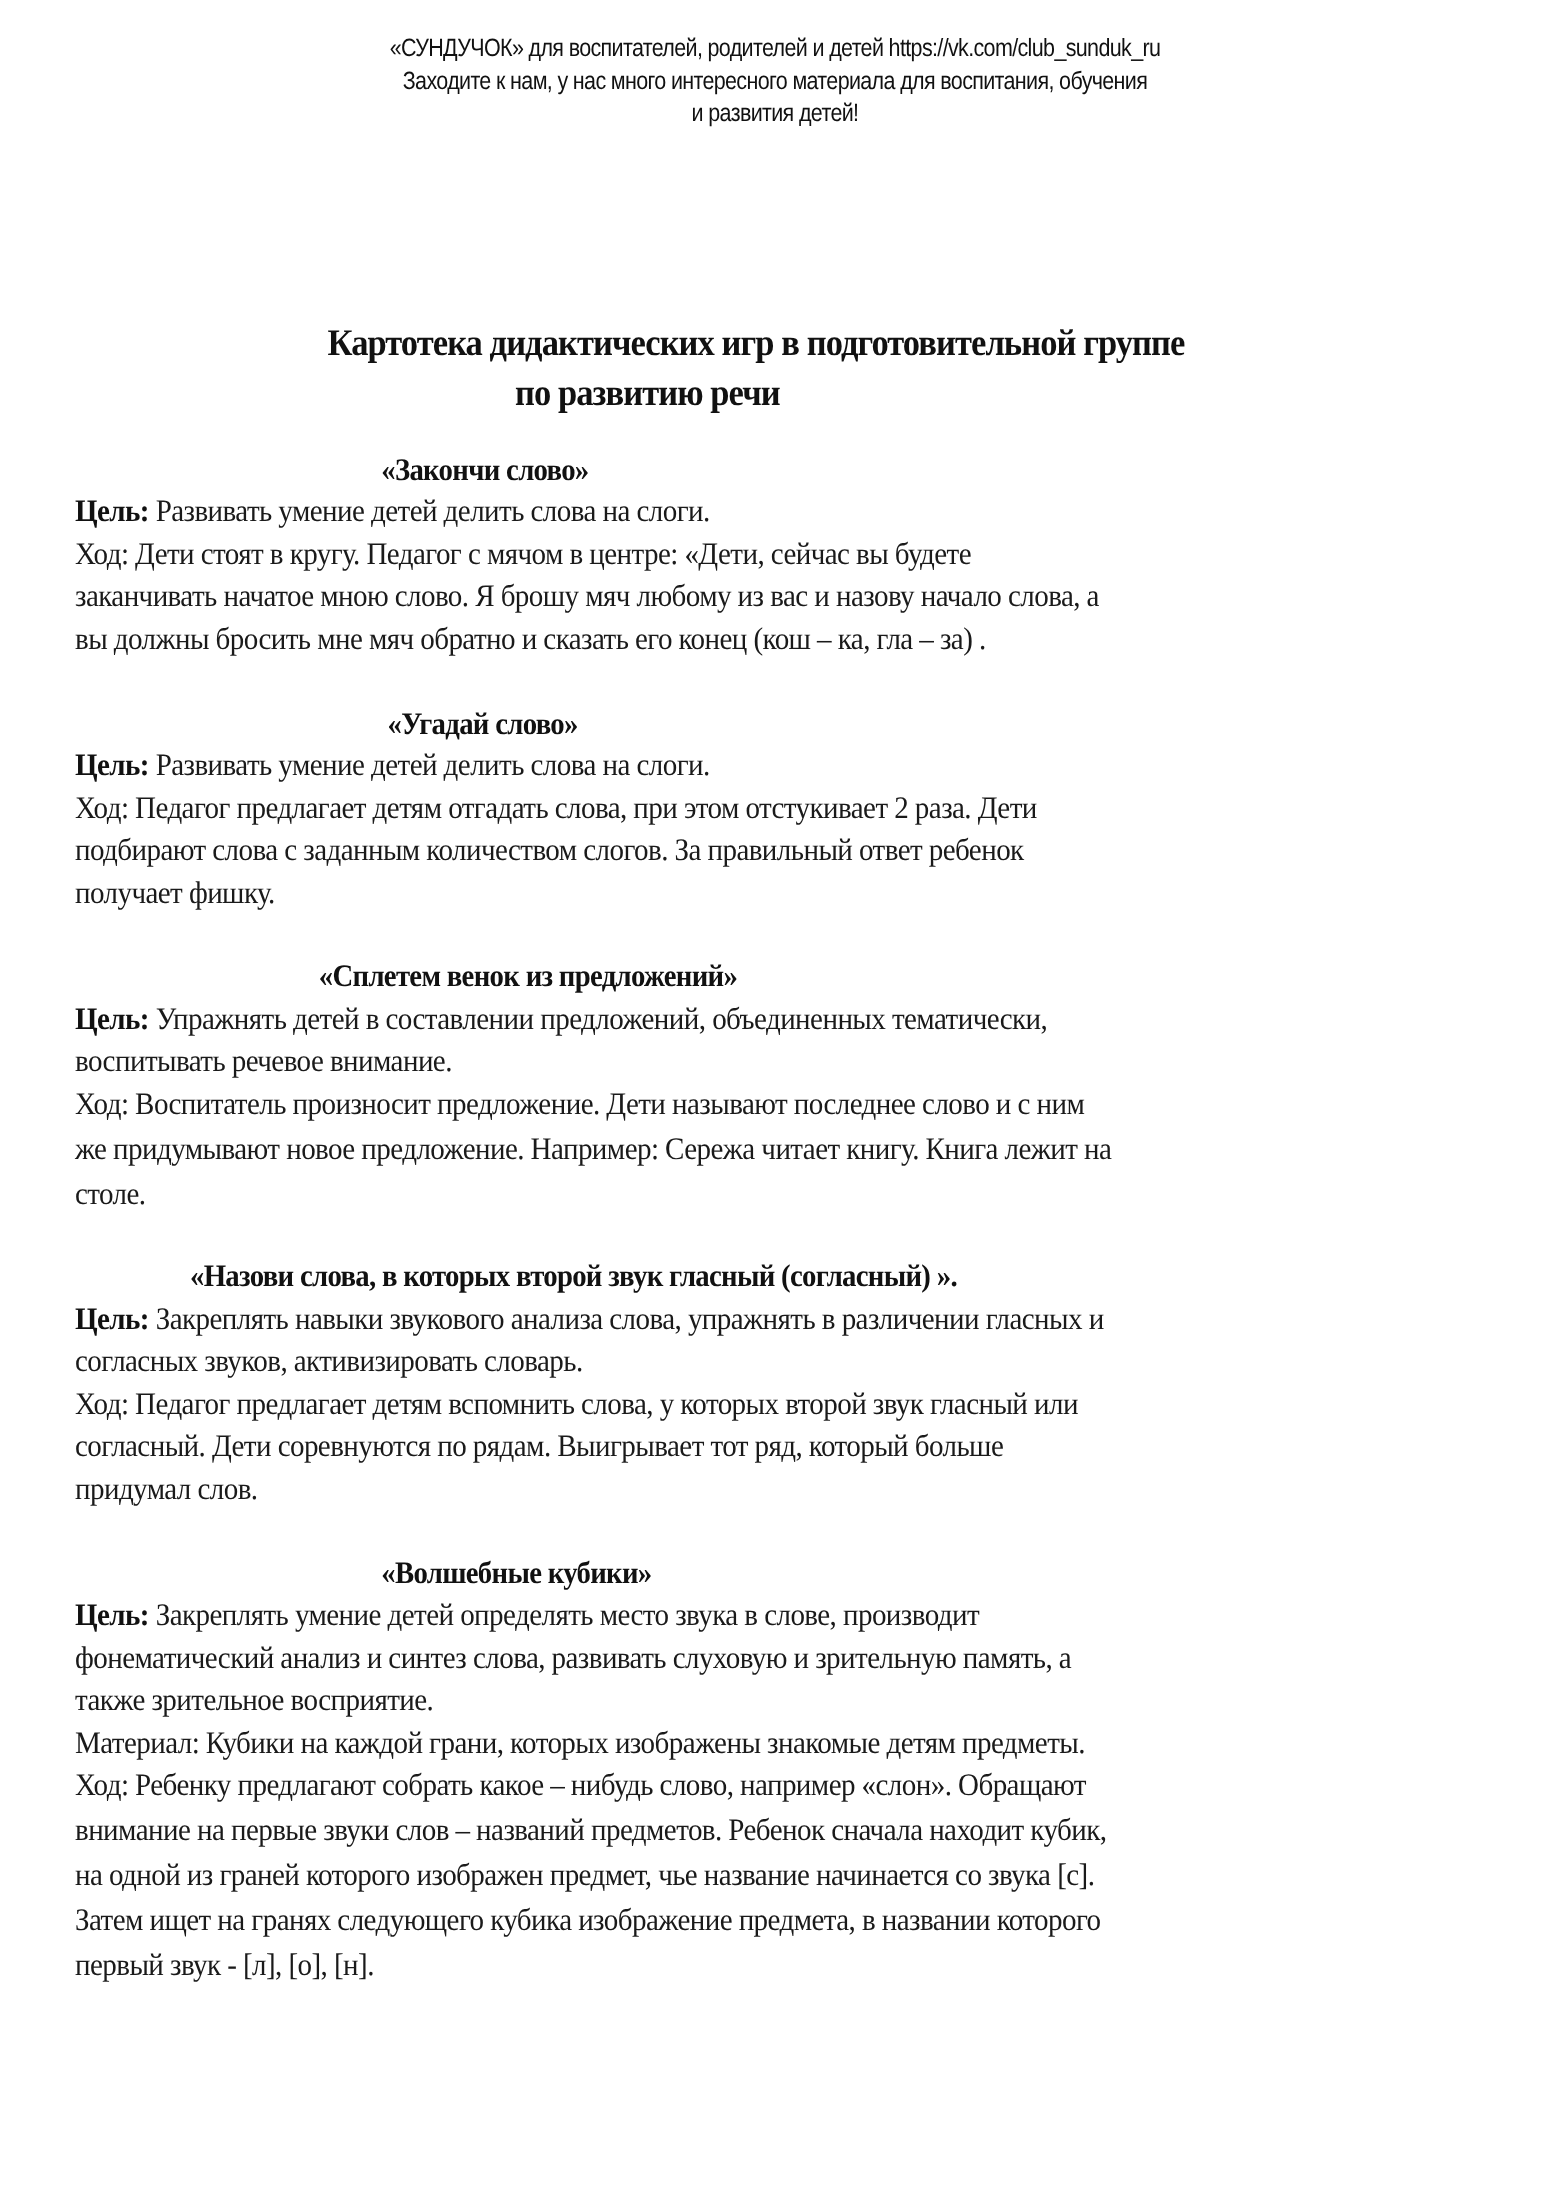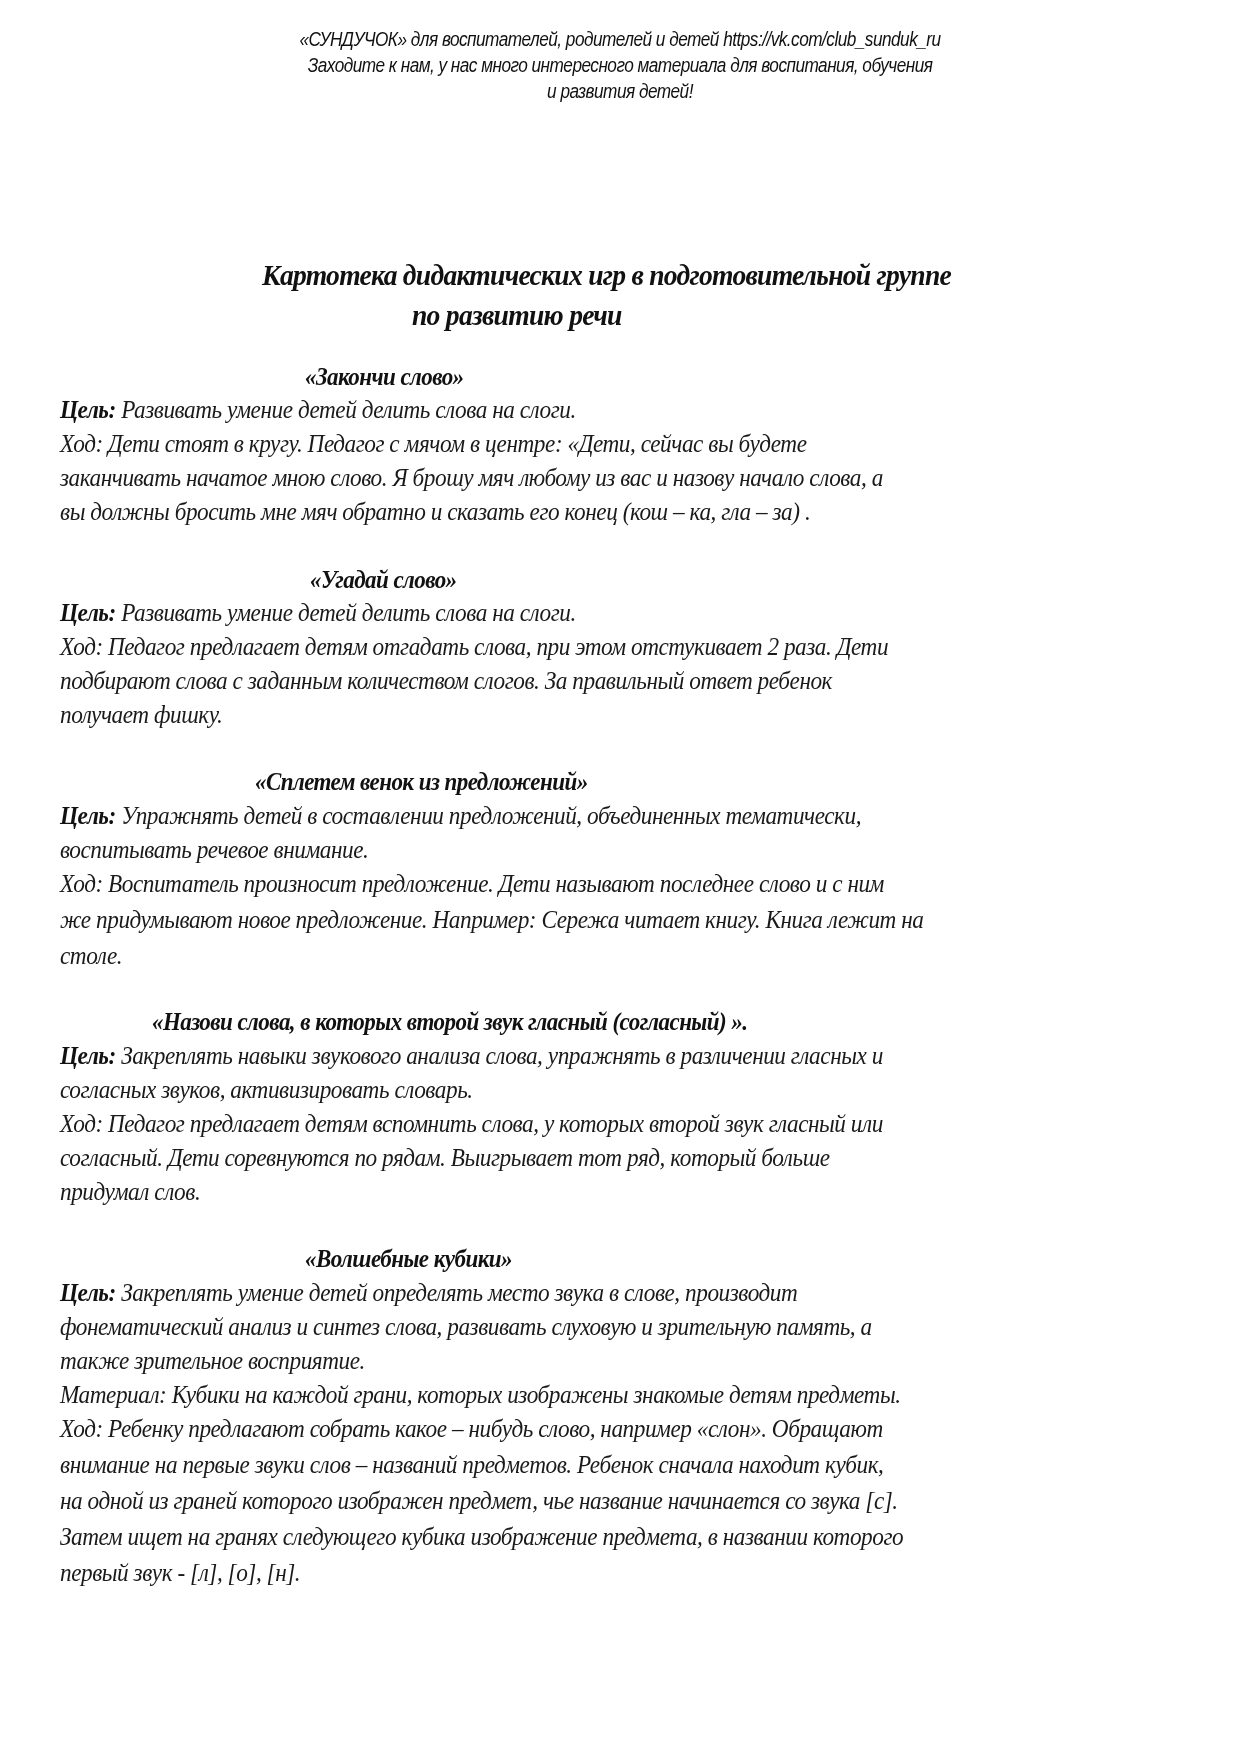--- a/index.html
+++ b/index.html
@@ -1,17 +1,17 @@
 <!DOCTYPE html>
 <html><head>
   <meta charset="utf-8">
   <style>
     html, body { margin: 0; padding: 0; background: #ffffff; }
     body { width: 1240px; height: 1754px; position: relative; overflow: hidden; color: #111; }
-    .page { position: absolute; left: 0; top: 0; width: 1240px; height: 1754px; background: #fff; font-style: italic; }
+    .page { position: absolute; left: 0; top: 0; width: 1240px; height: 1754px; background: #fff; }
     .header { position: absolute; left: 0; top: 26px; width: 1240px; text-align: center;
       font-family: "Liberation Sans", sans-serif; font-size: 20px; line-height: 26px; color: #111;
       letter-spacing: -0.6px; transform: scaleX(0.86); transform-origin: 620px 0; }
     .header div { white-space: nowrap; }
     .title { position: absolute; font-family: "Liberation Serif", serif; font-weight: bold;
       font-size: 30px; white-space: nowrap; letter-spacing: -0.8px; transform: scaleX(0.92); transform-origin: left top; }
     .game-title { position: absolute; font-family: "Liberation Serif", serif; font-weight: bold;
       font-size: 25px; white-space: nowrap; letter-spacing: -0.6px; transform: scaleX(0.92); transform-origin: left top; }
     .line { position: absolute; left: 60px; font-family: "Liberation Serif", serif; font-size: 25px;
       white-space: nowrap; letter-spacing: -0.5px; transform: scaleX(0.93); transform-origin: left top; color: #1a1a1a; }

